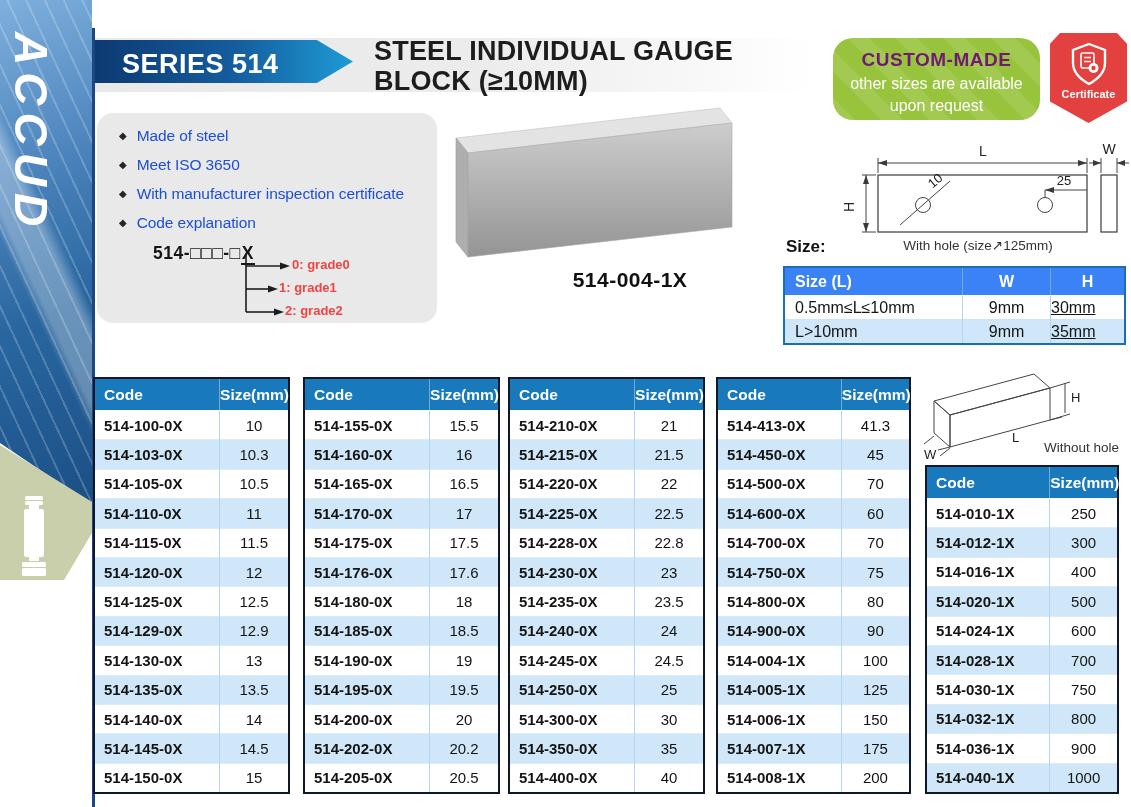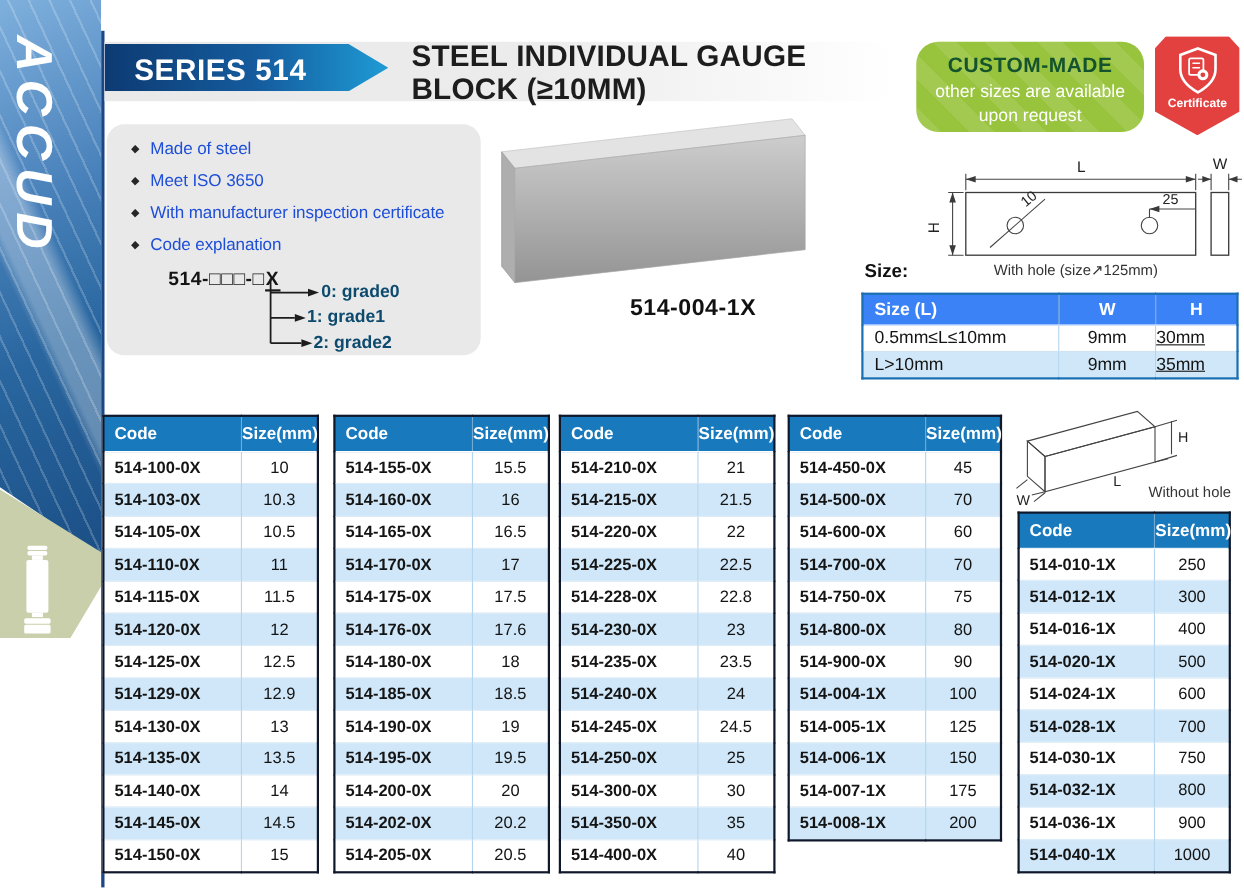--- a/index.html
+++ b/index.html
@@ -30,38 +30,38 @@
   .series-banner span{display:block;line-height:49px;padding-left:27px;font-size:27px;
     font-weight:bold;color:#fff;letter-spacing:.5px;}
   .page-title{left:374px;top:36px;font-size:27px;font-weight:bold;line-height:30px;
     color:#1d1d1d;letter-spacing:.2px;}
 
   
   .custom-badge{left:833px;top:38px;width:207px;height:82px;border-radius:20px;background:#98c33d;overflow:hidden;}
   .custom-badge:after{content:"";position:absolute;inset:0;
     background:repeating-linear-gradient(45deg, rgba(255,255,255,.10) 0 16px, rgba(255,255,255,0) 16px 34px);}
   .custom-title{position:relative;margin-top:11px;text-align:center;font-size:19px;font-weight:bold;
-    color:#14532d;letter-spacing:.5px;z-index:1;}
+    color:#701a75;letter-spacing:.5px;z-index:1;}
   .custom-sub{position:relative;text-align:center;font-size:16px;color:#fff;line-height:19px;margin-top:3px;z-index:1;}
 
   
   .cert-badge{left:1050px;top:33px;width:77px;height:90px;background:#e34040;
     clip-path:polygon(13% 0,87% 0,100% 12%,100% 76%,50% 100%,0 76%,0 12%);
     display:flex;flex-direction:column;align-items:center;}
   .cert-label{font-size:11px;font-weight:bold;color:#fff;margin-top:1px;}
 
   
   .features{left:97px;top:113px;width:340px;height:210px;background:#e9e9e9;border-radius:16px;}
   .feat-rows{padding:14px 0 0 22px;}
   .feat-row{display:flex;align-items:center;margin-bottom:11px;}
   .bullet{font-size:10px;color:#262626;margin-right:10px;line-height:1;}
   .feat-text{font-size:15.5px;color:#1d4ed8;letter-spacing:-.1px;}
   .code-pattern{margin:1px 0 0 34px;font-size:17.5px;font-weight:bold;color:#151515;letter-spacing:.5px;}
   .grade-x{border-bottom:2.5px solid #1a1a1a;padding:0 1px;}
-  .grade-label{position:absolute;font-size:16px;font-weight:bold;color:#0c4a6e;}
+  .grade-label{position:absolute;font-size:13px;font-weight:bold;color:#ef4444;}
   .g0{left:292px;top:257px;} .g1{left:279px;top:280px;} .g2{left:285px;top:303px;}
 
   
   .product-label{left:480px;top:268px;width:300px;text-align:center;
     font-size:21px;font-weight:bold;color:#111;letter-spacing:.5px;}
 
   
   .dim-text{font-size:14px;fill:#222;font-family:"Liberation Sans",sans-serif;}
   .dim-small{font-size:13px;fill:#222;font-family:"Liberation Sans",sans-serif;}
   .cap-text{font-size:13.5px;fill:#333;font-family:"Liberation Sans",sans-serif;}
@@ -454,20 +454,24 @@
     </table>
   <table class="code-table t4">
       <thead>
         <tr>
           <th class="c0">Code</th>
           <th class="c1">Size(mm)</th>
         </tr>
       </thead>
       <tbody>
         <tr>
+          <td class="c0">514-413-0X</td>
+          <td class="c1">41.3</td>
+        </tr>
+        <tr>
           <td class="c0">514-450-0X</td>
           <td class="c1">45</td>
         </tr>
         <tr>
           <td class="c0">514-500-0X</td>
           <td class="c1">70</td>
         </tr>
         <tr>
           <td class="c0">514-600-0X</td>
           <td class="c1">60</td>

